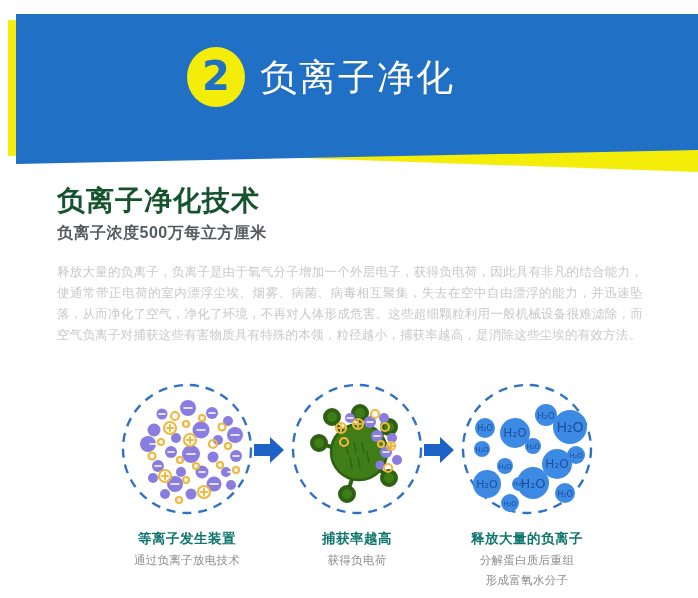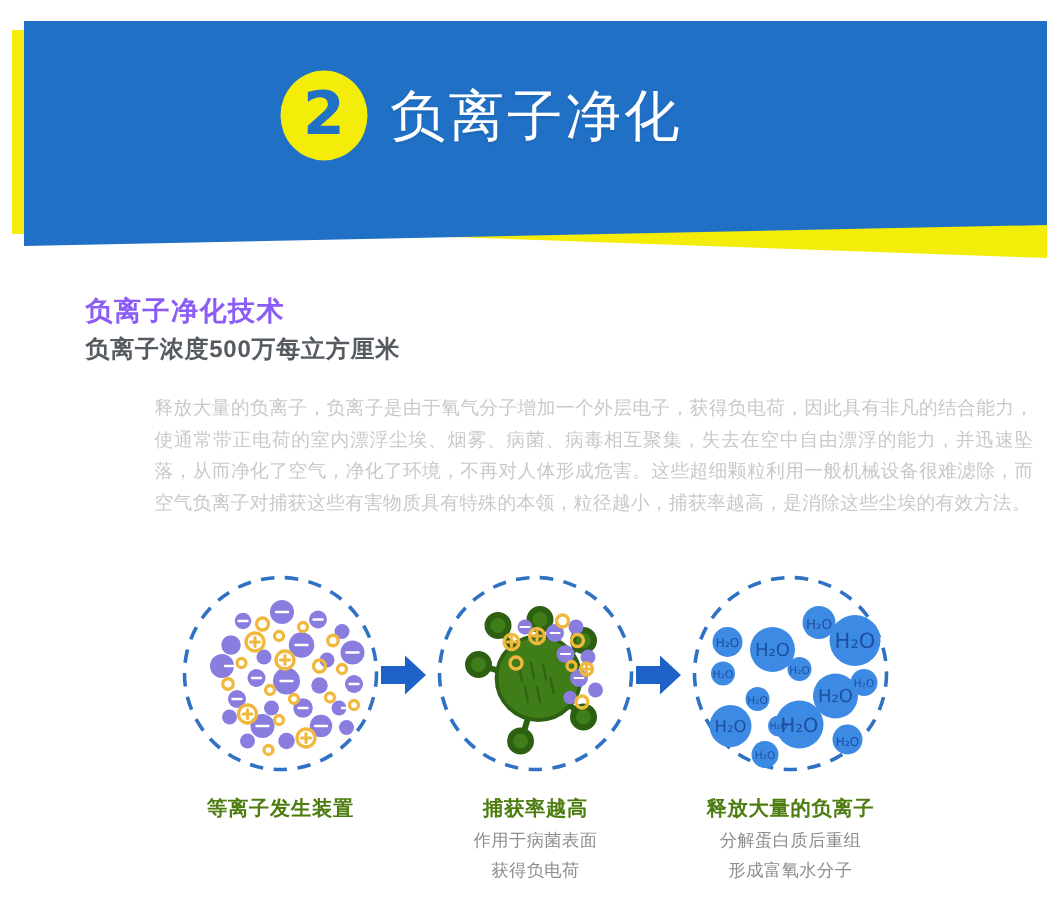--- a/index.html
+++ b/index.html
@@ -30,52 +30,52 @@
   #banner-title{
     position:absolute;left:260px;top:50px;
     font-size:37px;color:#ffffff;letter-spacing:2px;
     font-weight:normal;line-height:56px;
     text-shadow:0 1px 2px rgba(0,0,0,.08);
     text-align:center;
   }
 
   
   #section-heading{
-    position:absolute;left:57px;top:195px;
-    font-size:18px;color:#8b5cf6;font-weight:bold;letter-spacing:1px;
+    position:absolute;left:57px;top:182px;
+    font-size:28px;color:#14532d;font-weight:bold;letter-spacing:1px;
   }
   #section-subheading{
     position:absolute;left:57px;top:223px;
     font-size:16px;color:#555b60;font-weight:bold;letter-spacing:.5px;
   }
   #body-copy{
     position:absolute;left:57px;top:262px;width:586px;
     font-size:12.5px;line-height:21px;color:#c9c9c9;
-    text-align:justify;letter-spacing:.2px;margin-left:46px;
+    text-align:justify;letter-spacing:.2px;
   }
 
   
   #diagram{
     position:absolute;left:0;top:380px;width:698px;height:218px;
   }
   .step{position:absolute;top:0;width:190px;text-align:center;}
   #step-1{left:92px;}
   #step-2{left:262px;}
   #step-3{left:432px;}
 
   .circle-wrap{
     position:relative;width:138px;height:138px;margin:0 auto;
   }
   .dashed-ring{
     position:absolute;left:0;top:0;width:138px;height:138px;
   }
   .ion-field{position:absolute;left:0;top:0;width:138px;height:138px;}
 
   .caption-title{
-    margin-top:12px;font-size:13.5px;color:#4d7c0f;font-weight:bold;
+    margin-top:12px;font-size:13.5px;color:#0f766e;font-weight:bold;
     letter-spacing:.5px;
   }
   .caption-line{
     margin-top:5px;font-size:11.5px;color:#8d8d8d;letter-spacing:.3px;
   }
 
   .arrow{position:absolute;top:55px;width:34px;height:30px;}
   #arrow-1{left:252px;}
   #arrow-2{left:422px;}
 </style>
@@ -181,20 +181,21 @@
           <line x1="69" y1="60" x2="75" y2="60"></line>
             <line x1="72" y1="57" x2="72" y2="63"></line>
           <line x1="44" y1="96" x2="50" y2="96"></line>
             <line x1="47" y1="93" x2="47" y2="99"></line>
           <line x1="83" y1="112" x2="89" y2="112"></line>
             <line x1="86" y1="109" x2="86" y2="115"></line>
         </g>
       </svg>
     </div>
     <div class="caption-title">等离子发生装置</div>
+    <div class="caption-line">通过负离子放电技术</div>
   </div>
 
   <svg class="arrow" id="arrow-1" viewBox="0 0 34 30">
     <polygon points="2,9 18,9 18,2 32,15 18,28 18,21 2,21" fill="#1e62c8"></polygon>
   </svg>
 
   <div class="step" id="step-2">
     <div class="circle-wrap">
       <svg class="dashed-ring" viewBox="0 0 138 138">
         <circle cx="69" cy="69" r="64" fill="none" stroke="#2f72c4" stroke-width="2.4" stroke-dasharray="9 7"></circle>
@@ -253,21 +254,20 @@
           <line x1="50" y1="48" x2="56" y2="48"></line>
             <line x1="53" y1="45" x2="53" y2="51"></line>
           <line x1="67" y1="44" x2="73" y2="44"></line>
             <line x1="70" y1="41" x2="70" y2="47"></line>
           <line x1="100" y1="66" x2="106" y2="66"></line>
             <line x1="103" y1="63" x2="103" y2="69"></line>
         </g>
       </svg>
     </div>
     <div class="caption-title">捕获率越高</div>
-    <div class="caption-line">作用于病菌表面</div>
     <div class="caption-line">获得负电荷</div>
   </div>
 
   <svg class="arrow" id="arrow-2" viewBox="0 0 34 30">
     <polygon points="2,9 18,9 18,2 32,15 18,28 18,21 2,21" fill="#1e62c8"></polygon>
   </svg>
 
   <div class="step" id="step-3">
     <div class="circle-wrap">
       <svg class="dashed-ring" viewBox="0 0 138 138">

